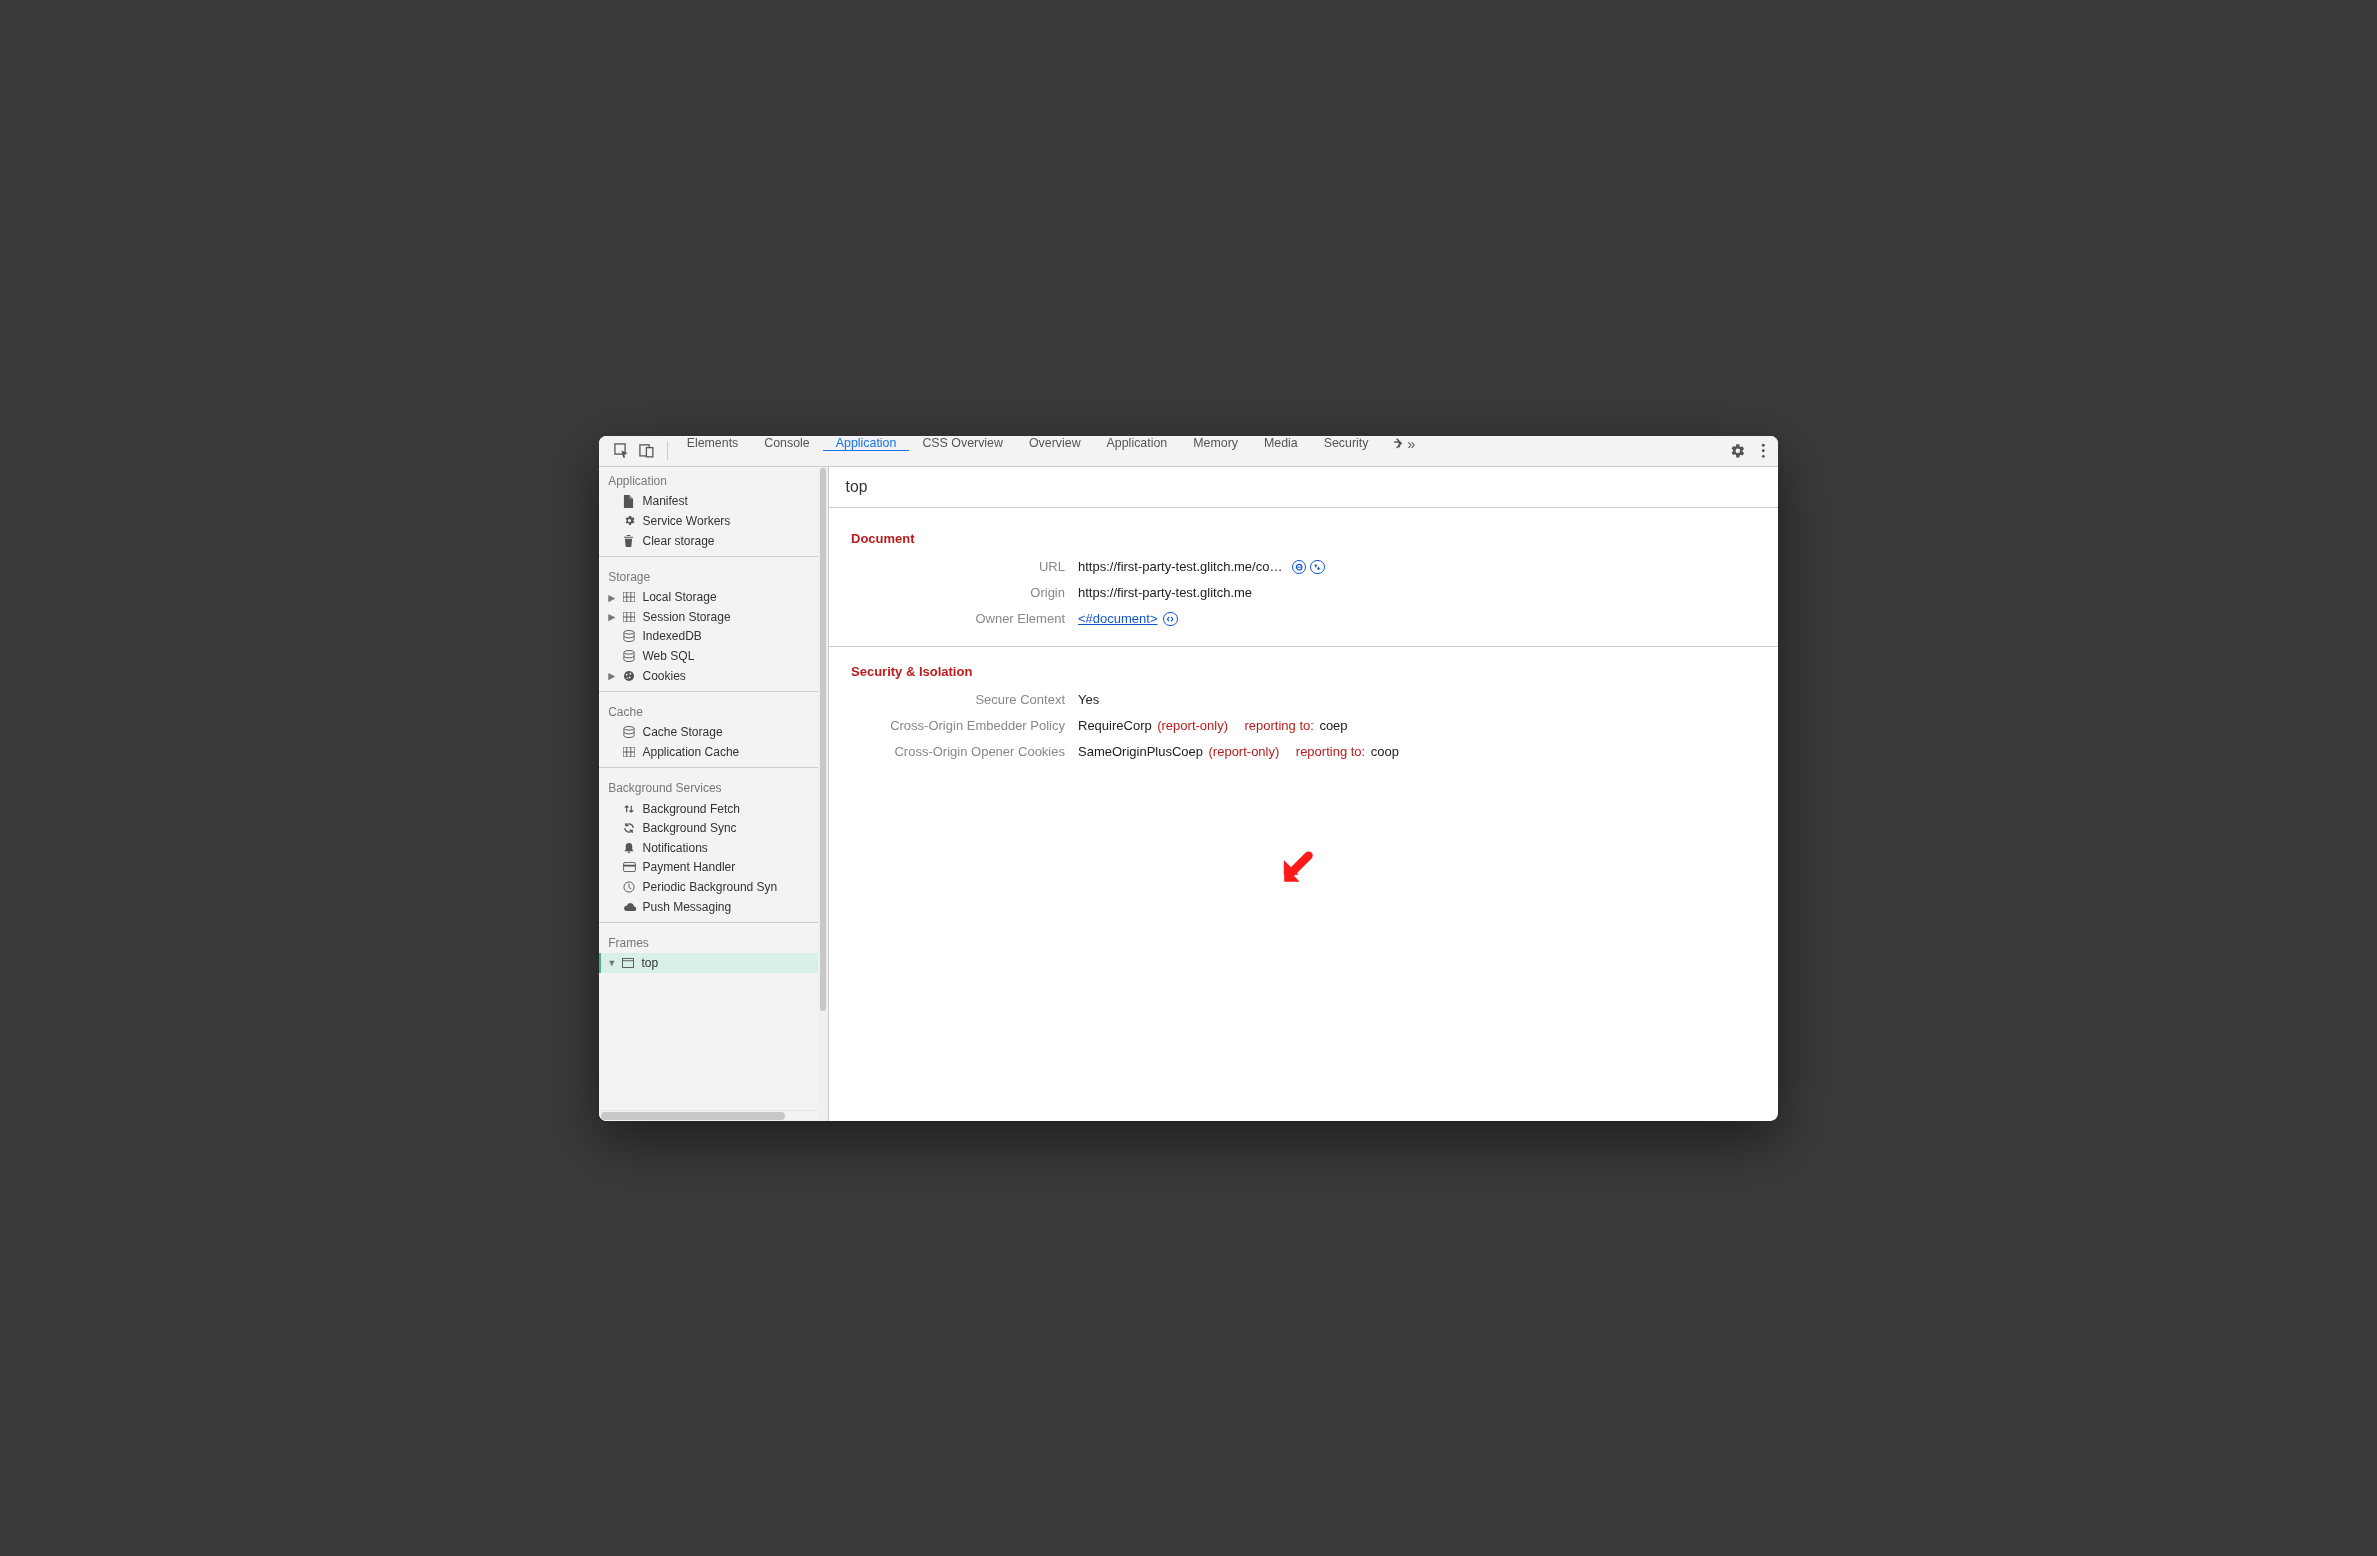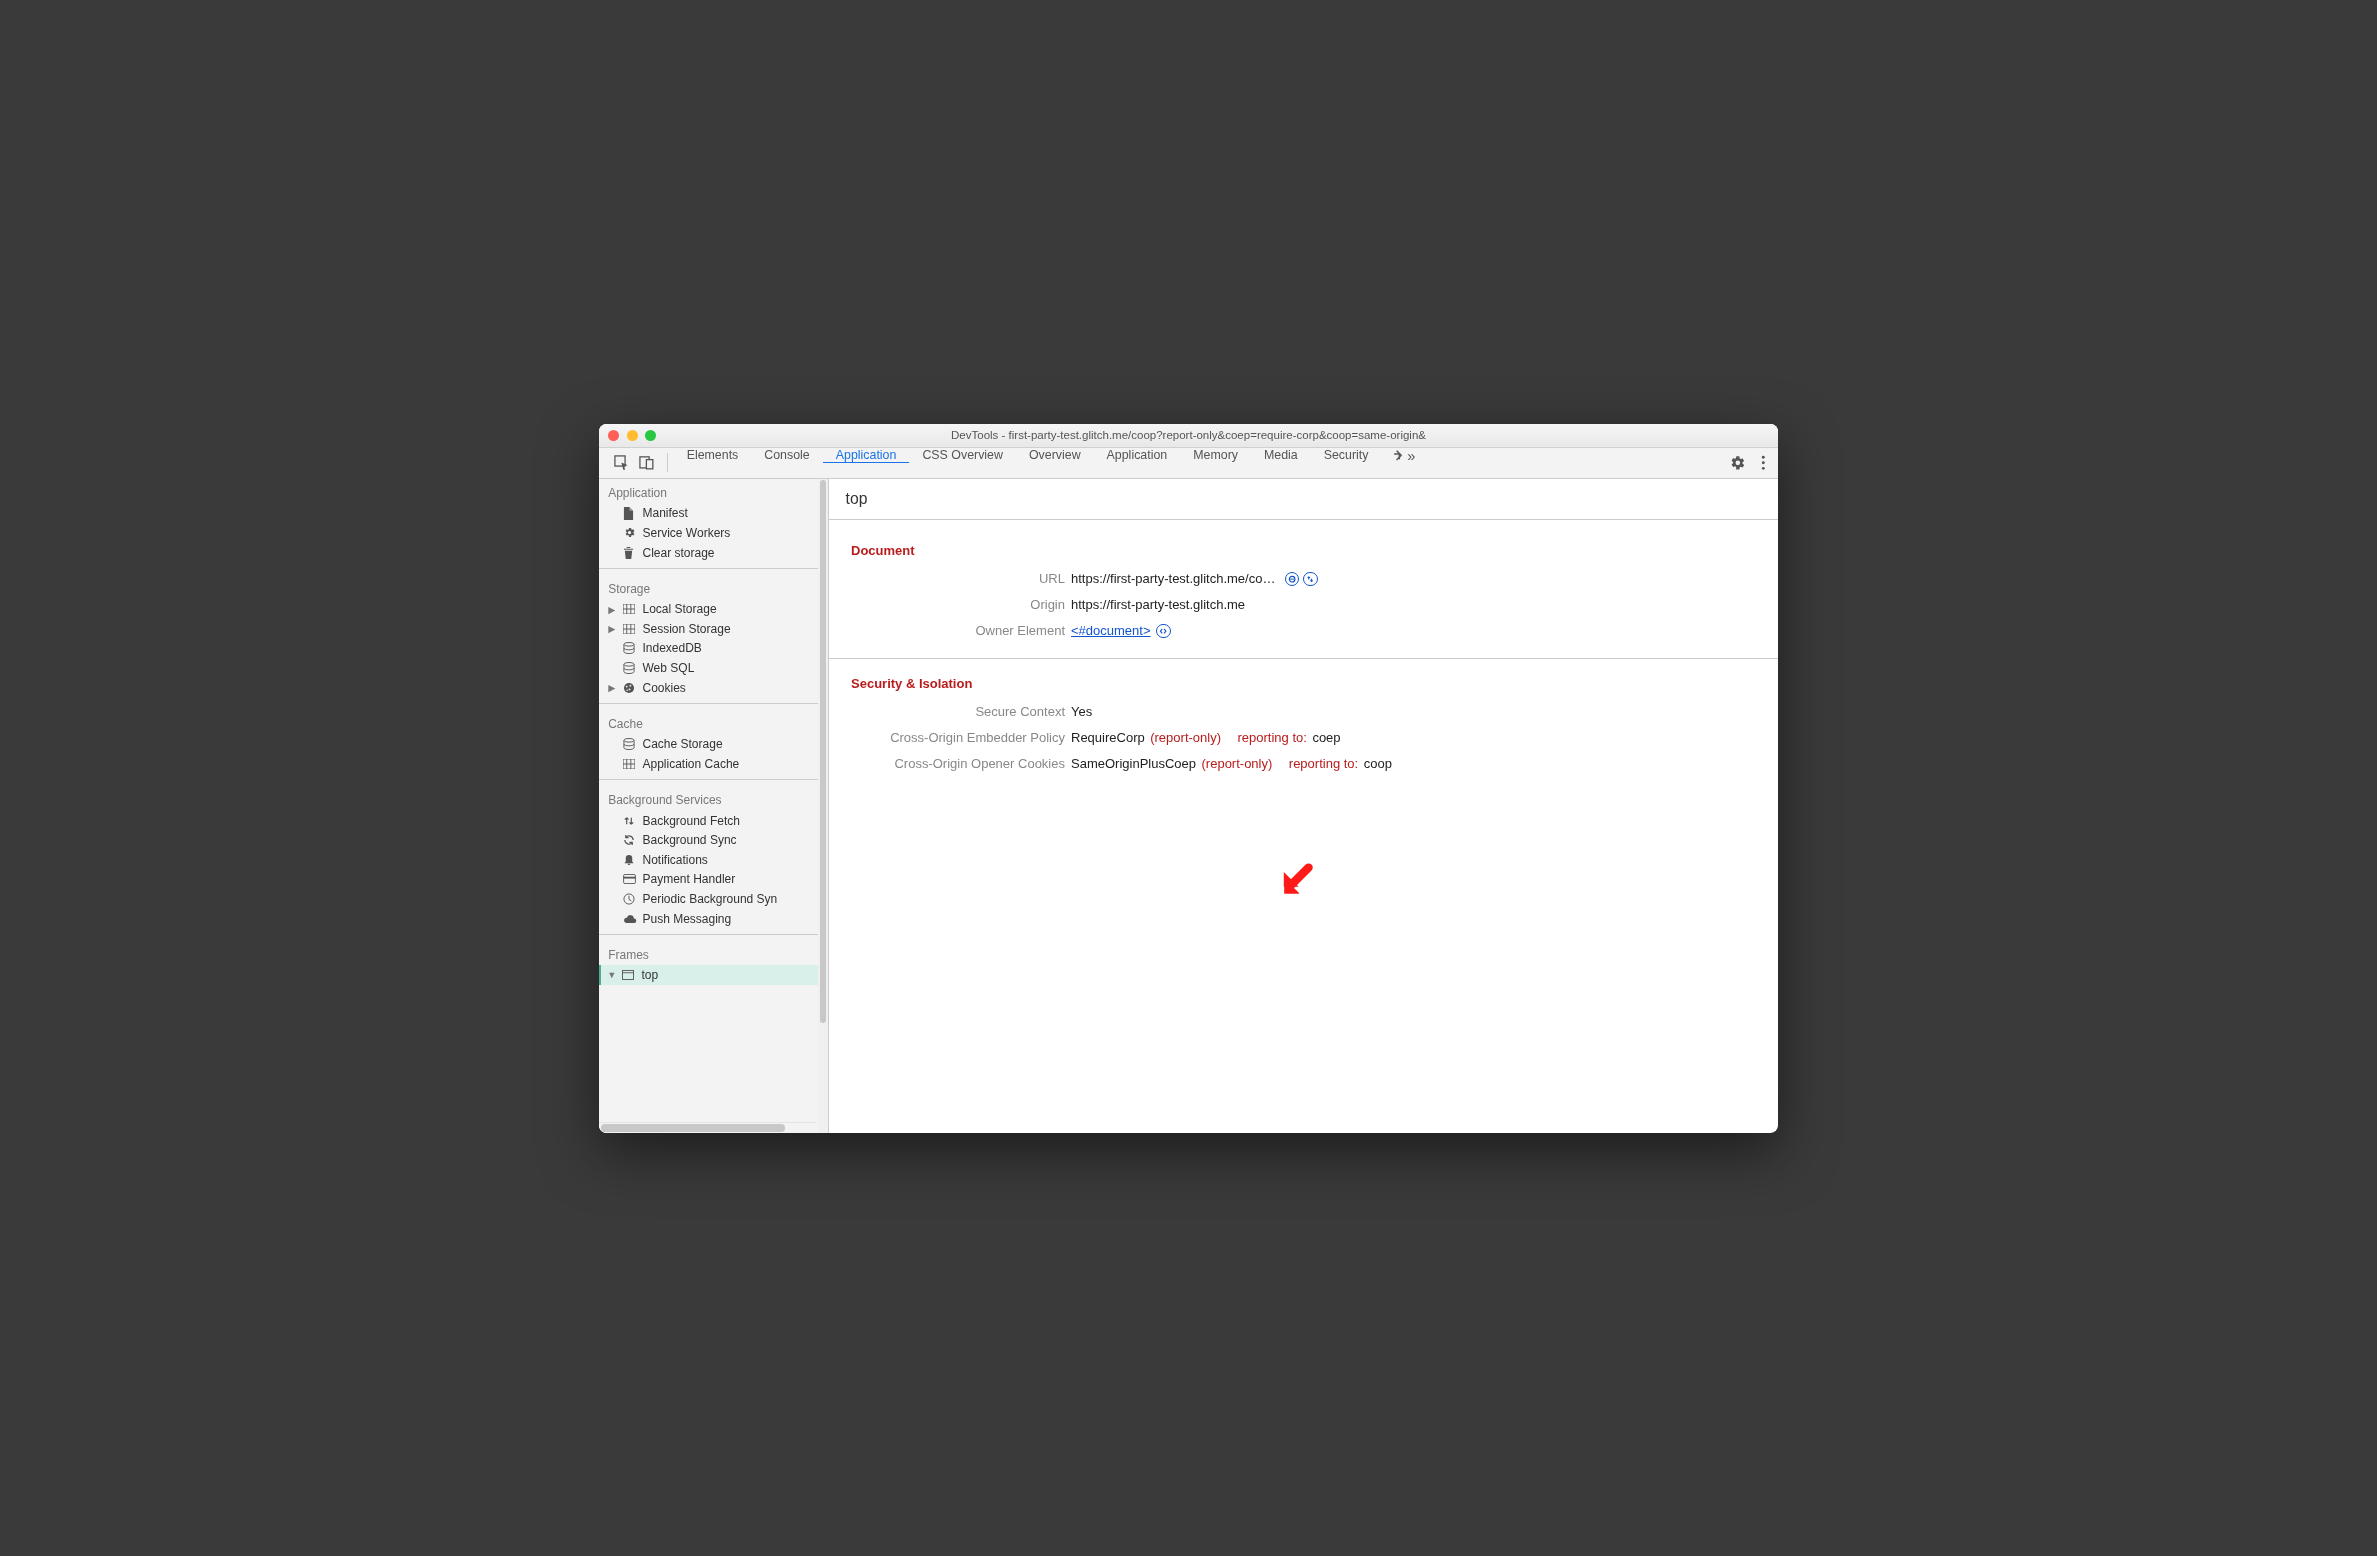--- a/index.html
+++ b/index.html
@@ -94,21 +94,21 @@
 .icon-slot { width: 14px; text-align: center; color: #555; flex-shrink: 0; }
 .main { flex: 1; display: flex; flex-direction: column; overflow: hidden; }
 .main-header {
   padding: 11px 16.6px;
   font-size: 15.7px;
   color: #333;
   border-bottom: 0.9px solid #ccc;
 }
 .main-body { padding: 16.6px 22px; overflow: auto; flex: 1; }
 .section-heading { font-weight: 700; font-size: 13px; color: #b91c1c; margin-bottom: 13px; margin-top: 7.4px; }
-.kv { display: flex; align-items: center; margin: 11px 0; gap: 6px; font-size: 13px; }
+.kv { display: flex; align-items: center; margin: 11px 0; gap: 13px; font-size: 13px; }
 .kv .label { width: 214px; text-align: right; color: #888; }
 .kv .value { color: #222; display: flex; align-items: center; gap: 5.5px; flex-wrap: wrap; }
 .value .muted { color: #b91c1c; }
 .link { color: #1155cc; text-decoration: underline; }
 .badge-circle {
   display: inline-flex; width: 14.7px; height: 14.7px; border: 1.4px solid #1155cc;
   border-radius: 50%; align-items: center; justify-content: center;
   font-size: 9.2px; color: #1155cc; font-weight: 700;
 }
 .inline-icons { display: inline-flex; gap: 3.7px; margin-left: 3.7px; }
@@ -127,28 +127,20 @@
   position: absolute; left: 1.8px; top: 1.8px; height: 7.4px; width: 184px;
   background: #c8c8c8; border-radius: 3.7px;
 }
 svg { display: block; }
 </style>
 </head>
 <body>
 
 <div class="window">
 
-  <div class="titlebar">
-    <div class="traffic">
-      <div class="dot red"></div>
-      <div class="dot yellow"></div>
-      <div class="dot green"></div>
-    </div>
-    <div class="titlebar-title">DevTools - first-party-test.glitch.me/coop?report-only&amp;coep=require-corp&amp;coop=same-origin&amp;</div>
-  </div>
 
   <div class="tabs">
     <div class="tabs-left-icons">
       <span>
         <svg width="15.7" height="15.7" viewBox="0 0 17 17">
             <rect x="1" y="1" width="11" height="11" fill="none" stroke="#555" stroke-width="1.4"></rect>
             <path d="M8 8 L15 11 L11 12 L12 16 L10 16 L9 12 Z" fill="#555"></path>
           </svg>
       </span>
       <span>

